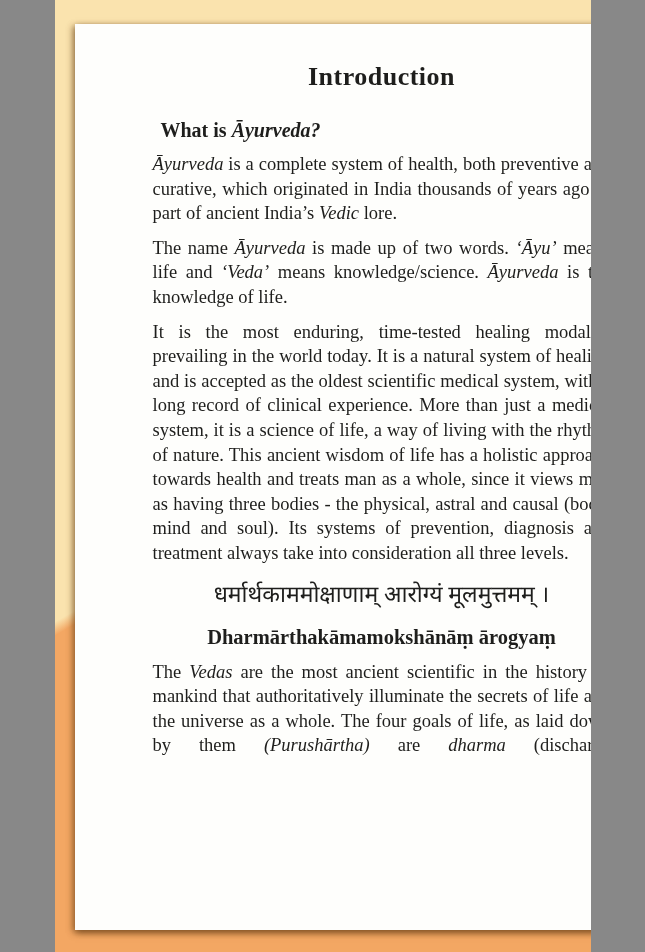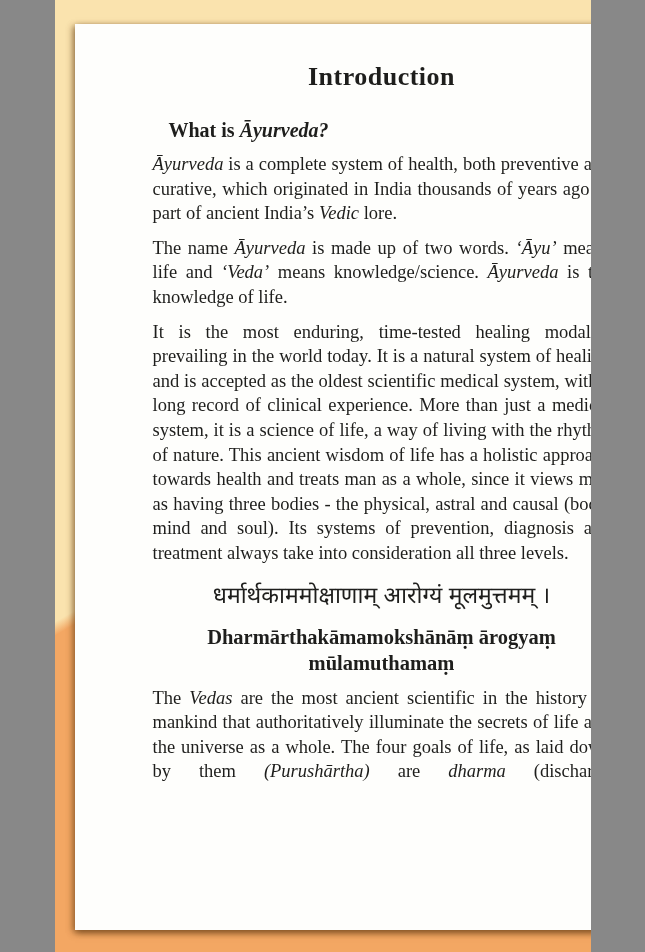--- a/index.html
+++ b/index.html
@@ -35,40 +35,40 @@
   }
   .page-title {
     margin: 0;
     font-size: 26px;
     line-height: 30px;
     font-weight: bold;
     text-align: center;
     letter-spacing: 0.5px;
   }
   .section-heading {
-    margin: 26px 0 0 16px;
+    margin: 26px 0 0 8px;
     font-size: 20px;
     line-height: 24px;
     font-weight: bold;
   }
   .body-para {
     margin: 10px 0 0 0;
     font-size: 18.5px;
     line-height: 24.6px;
     text-align: justify;
   }
   .body-para em, .section-heading em { font-style: italic; }
   .body-para.continues { text-align-last: justify; }
   .shloka { margin-top: 10px; }
   .shloka-devanagari {
     margin: 12px;
     font-size: 23px;
     line-height: 34px;
     text-align: center;
-    font-family: Liberation Sans, sans-serif;
+    font-family: Liberation Serif, serif;
   }
   .shloka-translit {
     margin: 4px 0 8px 0;
     font-size: 20.5px;
     line-height: 26px;
     font-weight: bold;
     text-align: center;
   }
 </style>
 </head>
@@ -86,21 +86,20 @@
 
       <p class="body-para"><span>The name </span><em>Āyurveda</em><span> is made up of two words. </span><em>‘Āyu’</em><span> means life and </span><em>‘Veda’</em><span> means knowledge/science. </span><em>Āyurveda</em><span> is the knowledge of life.</span></p>
 
       <p class="body-para"><span>It is the most enduring, time-tested healing modality prevailing in the world today. It is a natural system of healing and is accepted as the oldest scientific medical system, with a long record of clinical experience. More than just a medical system, it is a science of life, a way of living with the rhythm of nature. This ancient wisdom of life has a holistic approach towards health and treats man as a whole, since it views man as having three bodies - the physical, astral and causal (body, mind and soul). Its systems of prevention, diagnosis and treatment always take into consideration all three levels.</span></p>
 
 
       <div class="shloka">
         <p class="shloka-devanagari">धर्मार्थकाममोक्षाणाम् आरोग्यं मूलमुत्तमम् ।</p>
         <p class="shloka-translit">
           <span>Dharmārthakāmamokshānāṃ ārogyaṃ</span><br>
-          <span>mūlamuthamaṃ</span>
         </p>
       </div>
 
 
       <p class="body-para continues"><span>The </span><em>Vedas</em><span> are the most ancient scientific in the history of mankind that authoritatively illuminate the secrets of life and the universe as a whole. The four goals of life, as laid down by them </span><em>(Purushārtha)</em><span> are </span><em>dharma</em><span> (discharge</span></p>
 
     </div>
   </div>
 </div>
 

